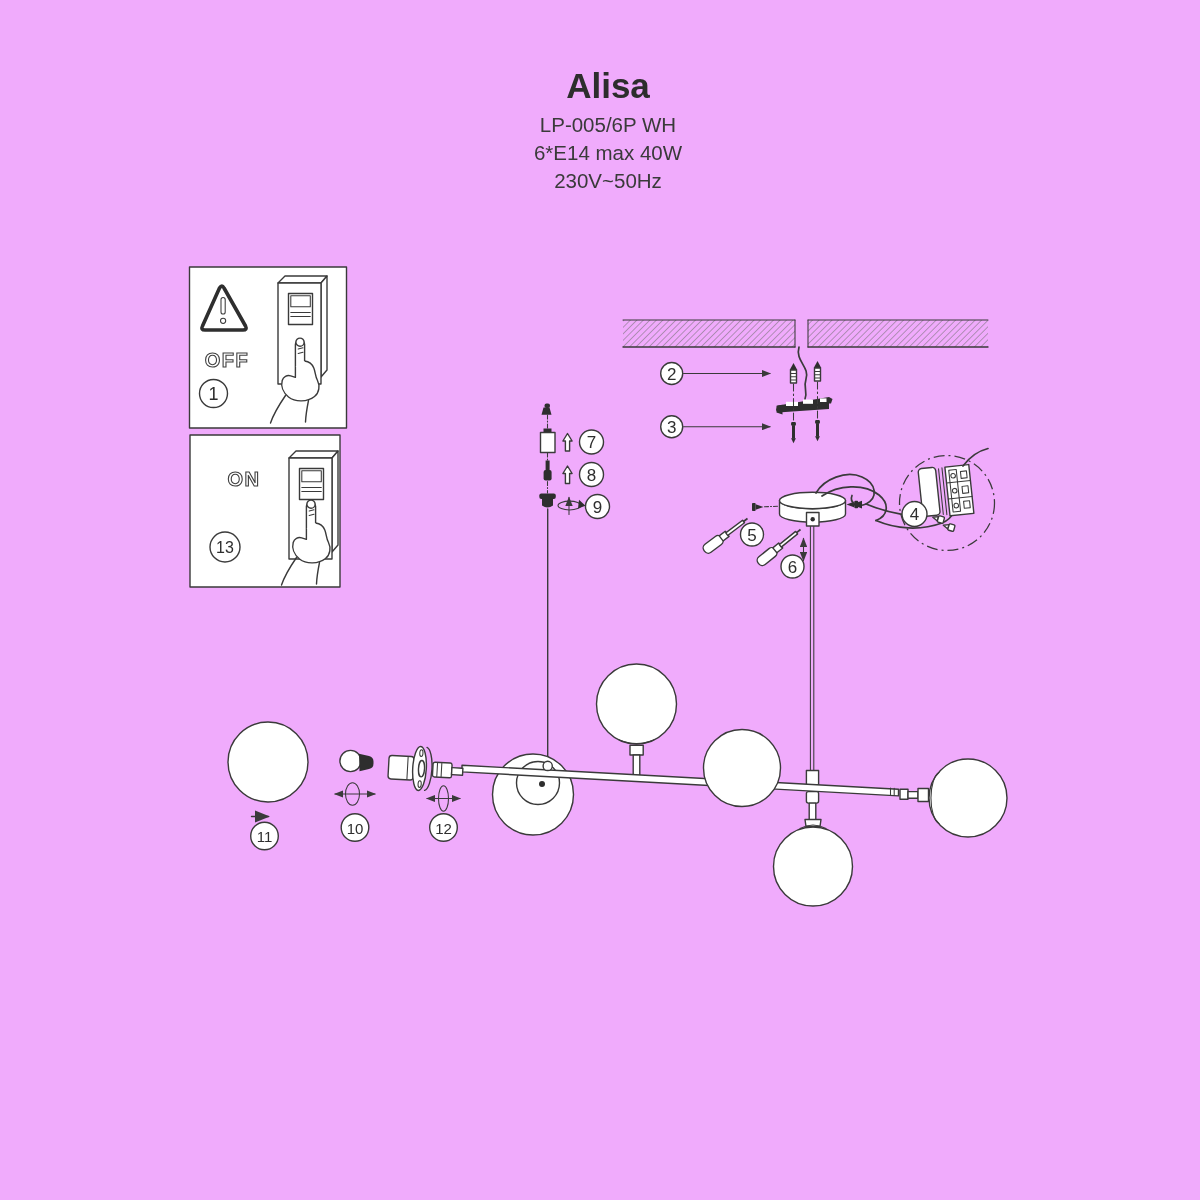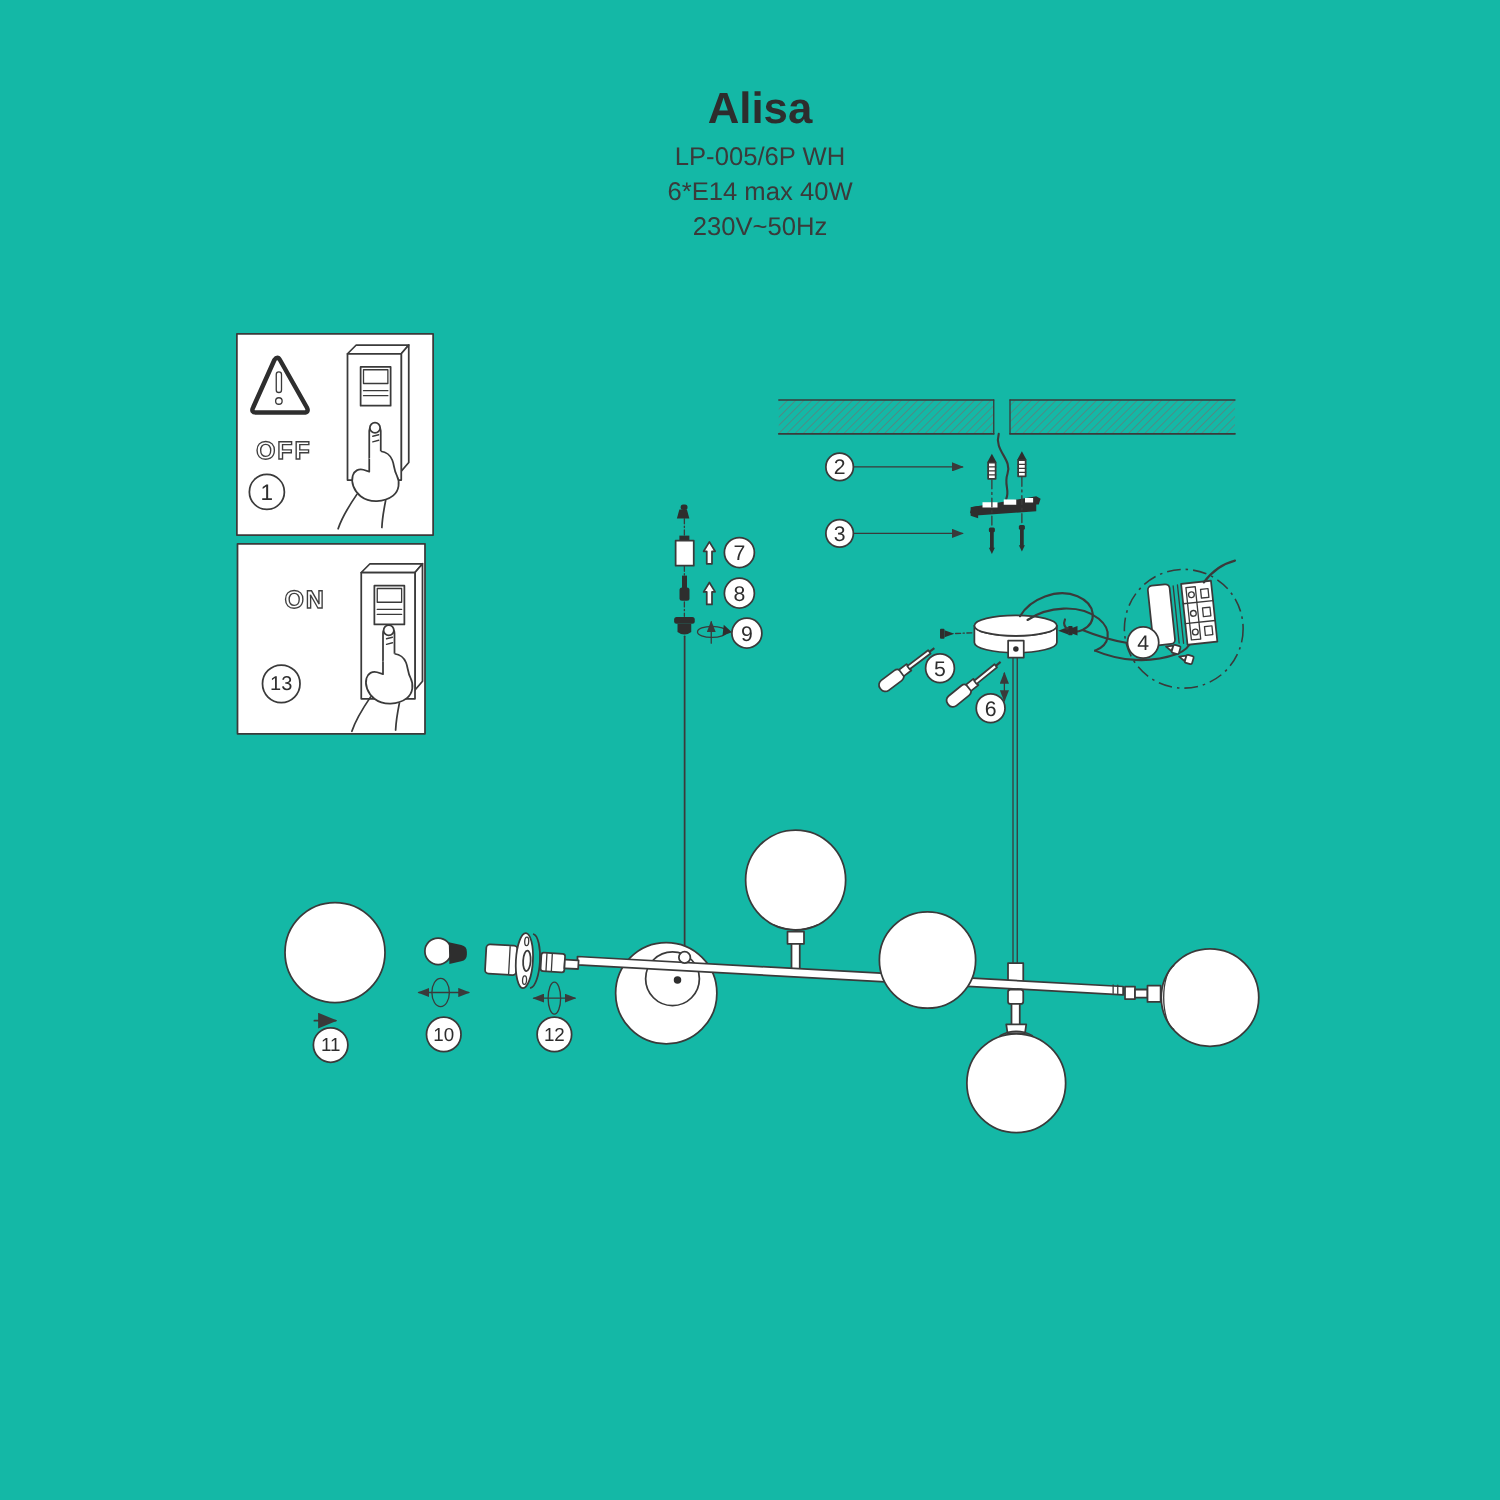--- a/index.html
+++ b/index.html
@@ -1,16 +1,16 @@
 <!DOCTYPE html>
 <html><head>
 <meta charset="utf-8">
 <style>
   html,body{margin:0;padding:0;background:#fff}
-  .sheet{position:relative;width:1200px;height:1200px;background:#14b8a6;overflow:hidden;font-family:"Liberation Sans",sans-serif}
+  .sheet{position:relative;width:1200px;height:1200px;background:#f0abfc;overflow:hidden;font-family:"Liberation Sans",sans-serif}
   svg{display:block}
   .s{fill:none;stroke:#3a3a3a;stroke-width:1.4;stroke-linecap:round;stroke-linejoin:round}
   .sw{fill:#fff;stroke:#3a3a3a;stroke-width:1.4;stroke-linejoin:round}
   .dk{fill:#2e2e2e;stroke:none}
   .dd{stroke-dasharray:7 3 1.5 3}
   .dd2{stroke-dasharray:4 2 1 2}
   .thin{stroke-width:1.05}
   .med{stroke-width:1.7}
   .cnum{font-family:"Liberation Sans",sans-serif;fill:#2e2e2e;text-anchor:middle;dominant-baseline:central}
   .f17{font-size:17px}.f15{font-size:15px}.f16{font-size:16px}.f18{font-size:18px}

